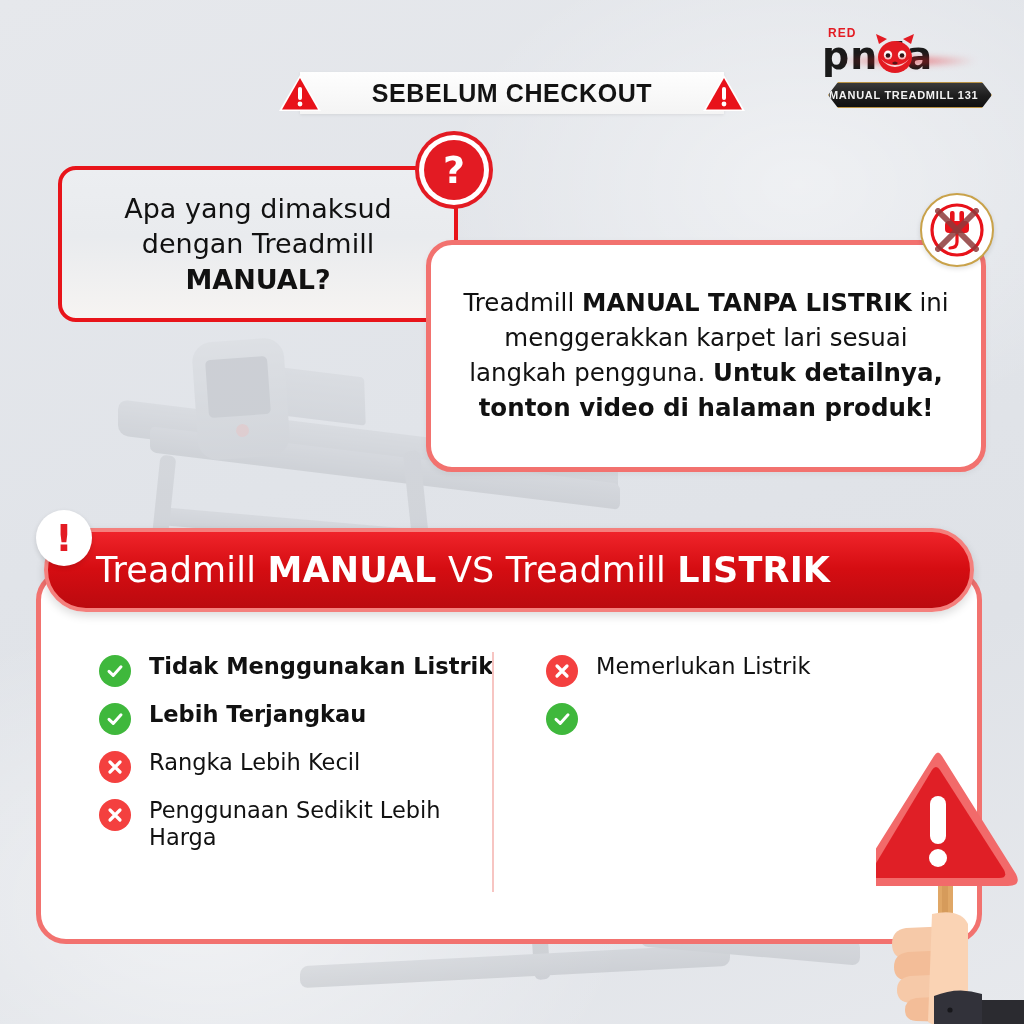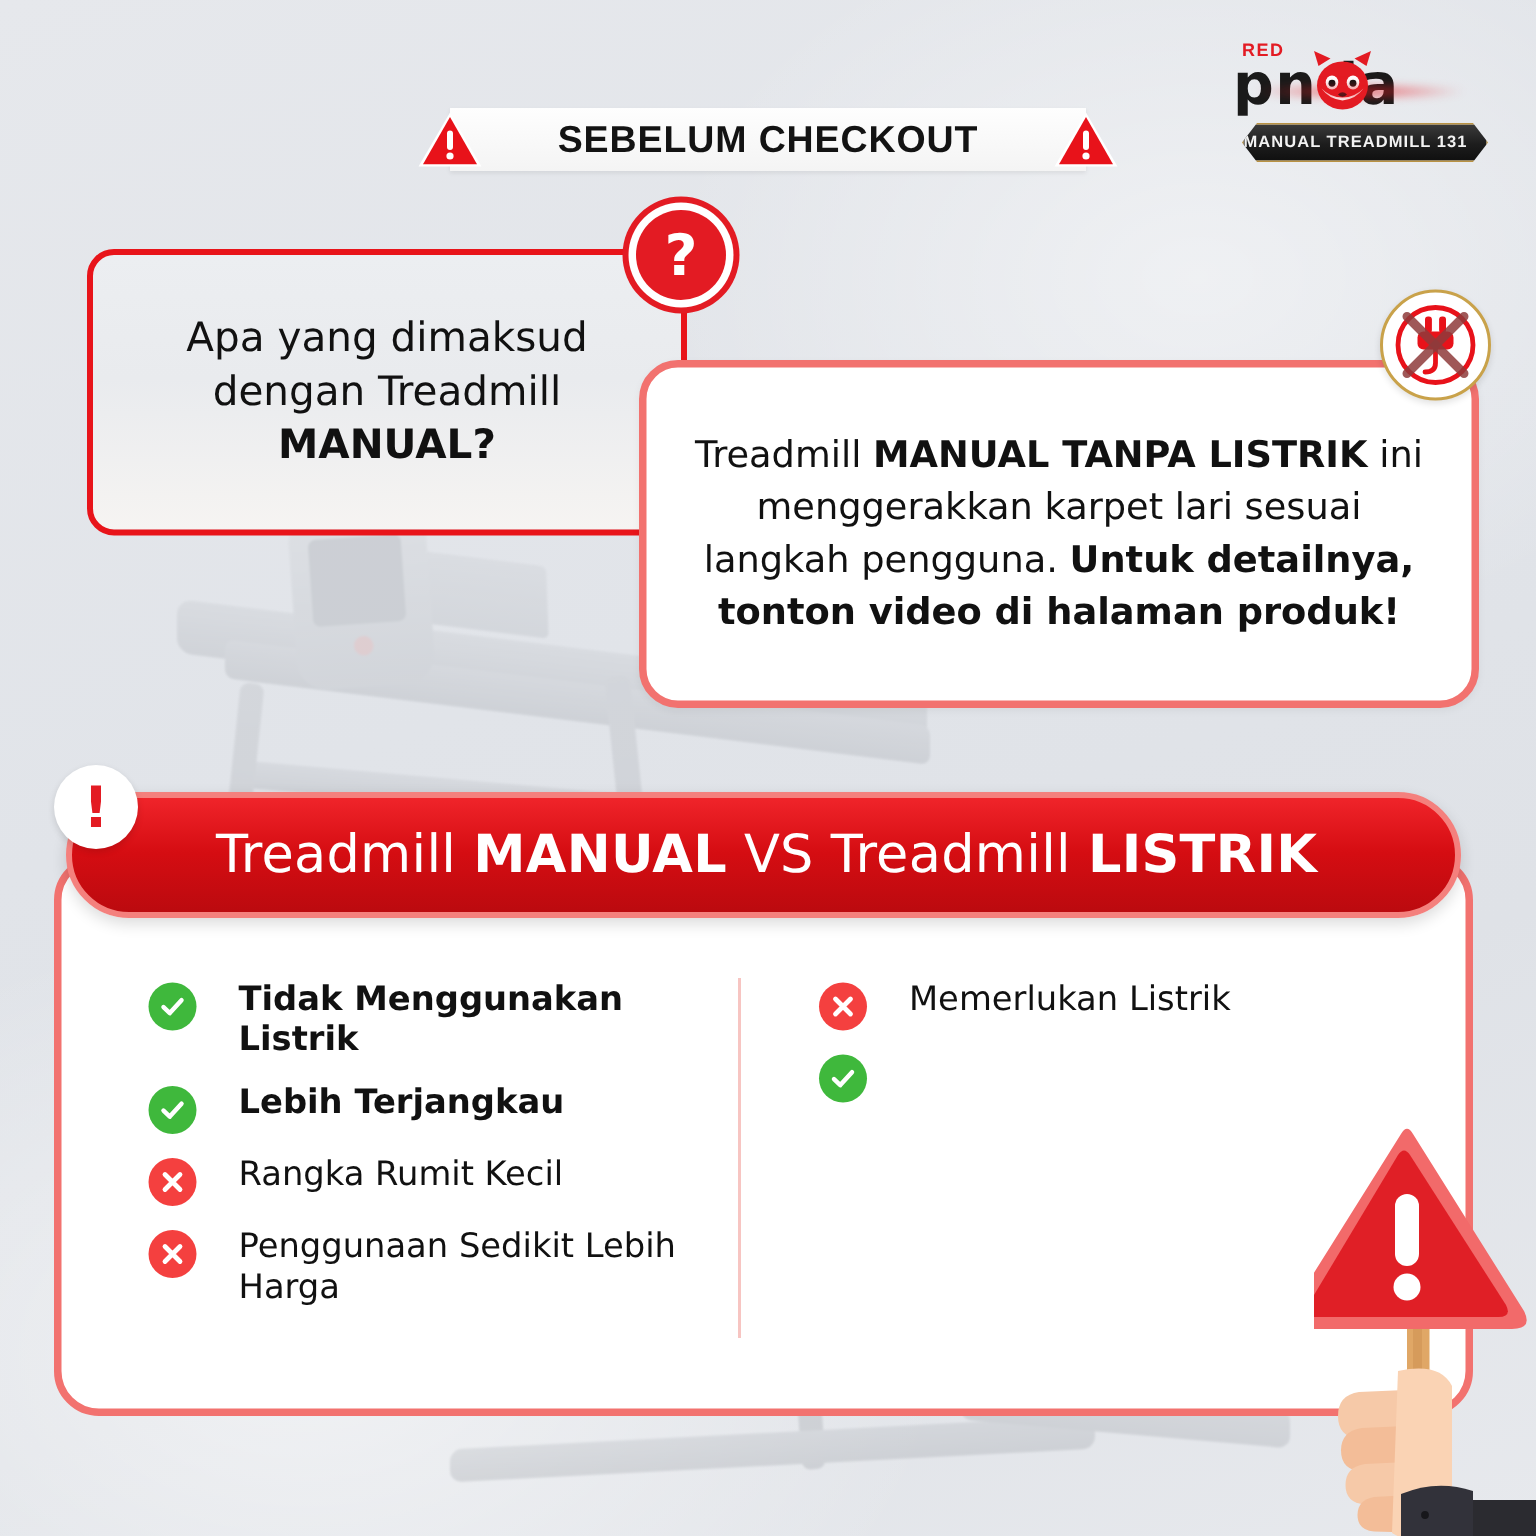--- a/index.html
+++ b/index.html
@@ -108,21 +108,21 @@
     font-size: 11px; letter-spacing: .7px; color: #f2f2f2; font-weight: 600;
   }
   .badge-glow {
     position: absolute; left: 22px; top: 28px; width: 140px; height: 10px;
     background: radial-gradient(ellipse at center, rgba(231,27,35,.75), rgba(231,27,35,0) 72%);
     filter: blur(3px);
   }
 
   
   #question-card {
-    position: absolute; left: 58px; top: 166px; width: 400px; height: 191px;
+    position: absolute; left: 58px; top: 166px; width: 400px; height: 156px;
     border: 4px solid #e8141a; border-radius: 18px;
     background: linear-gradient(180deg,#eceef1 0%, #e9ebee 45%, #f6f4f2 100%);
     display: flex; align-items: center; justify-content: center;
   }
   #question-text {
     font-size: 27px; line-height: 1.32; color: #111; text-align: center;
     font-family: "DejaVu Sans", sans-serif;
   }
   #question-text b { font-weight: 700; }
   #q-badge {
@@ -162,21 +162,21 @@
   #vs-banner {
     position: absolute; left: 44px; top: 528px; width: 930px; height: 84px;
     border-radius: 42px;
     background: linear-gradient(180deg,#f0242a 0%, #d50d12 48%, #bb0a0f 100%);
     border: 4px solid #f4807d;
     display: flex; align-items: center;
     box-shadow: 0 4px 10px rgba(0,0,0,.14);
     z-index: 5;
   }
   #vs-title {
-    color: #fff; font-size: 35px; letter-spacing: .2px; margin-left: 96px;
+    color: #fff; font-size: 35px; letter-spacing: .2px; margin-left: 48px;
     font-family: "DejaVu Sans", sans-serif; white-space: nowrap;
   }
   #vs-title b { font-weight: 700; }
   #vs-badge {
     position: absolute; left: 36px; top: 510px; width: 56px; height: 56px;
     border-radius: 50%; background: #fff; z-index: 8;
     display: flex; align-items: center; justify-content: center;
     box-shadow: 0 2px 5px rgba(0,0,0,.13);
   }
   #vs-badge span { color: #e31b23; font-size: 38px; font-weight: 700; line-height: 1; font-family: "DejaVu Sans", sans-serif; }
@@ -186,21 +186,21 @@
     display: flex; padding: 0 10px;
   }
   .col { flex: 1; padding: 0 18px; position: relative; }
   .col.left { padding-left: 48px; }
   .col.right { padding-left: 26px; }
   #col-divider {
     position: absolute; left: 492px; top: 652px; width: 2px; height: 240px;
     background: #f7c5c2; z-index: 4;
   }
   .feat {
-    display: flex; align-items: flex-start; gap: 28px; margin-bottom: 14px;
+    display: flex; align-items: flex-start; gap: 18px; margin-bottom: 14px;
   }
   .icon-badge {
     flex: none; width: 32px; height: 32px; border-radius: 50%;
     display: flex; align-items: center; justify-content: center; margin-top: 2px;
   }
   .icon-badge.ok { background: #3fb83c; }
   .icon-badge.no { background: #f4403f; }
   .feat .label {
     font-size: 22.5px; line-height: 1.22; color: #111;
     font-family: "DejaVu Sans", sans-serif;
@@ -315,21 +315,21 @@
               </svg>
             </div>
             <div class="label bold">Lebih Terjangkau</div>
           </div>
           <div class="feat">
             <div class="icon-badge no">
               <svg width="18" height="18" viewBox="0 0 18 18">
                 <path d="M4 4 L14 14 M14 4 L4 14" fill="none" stroke="#fff" stroke-width="3.2" stroke-linecap="round"></path>
               </svg>
             </div>
-            <div class="label">Rangka Rumit Kecil</div>
+            <div class="label">Rangka Lebih Kecil</div>
           </div>
           <div class="feat">
             <div class="icon-badge no">
               <svg width="18" height="18" viewBox="0 0 18 18">
                 <path d="M4 4 L14 14 M14 4 L4 14" fill="none" stroke="#fff" stroke-width="3.2" stroke-linecap="round"></path>
               </svg>
             </div>
             <div class="label">Penggunaan Sedikit Lebih Harga</div>
           </div>
         </div>

